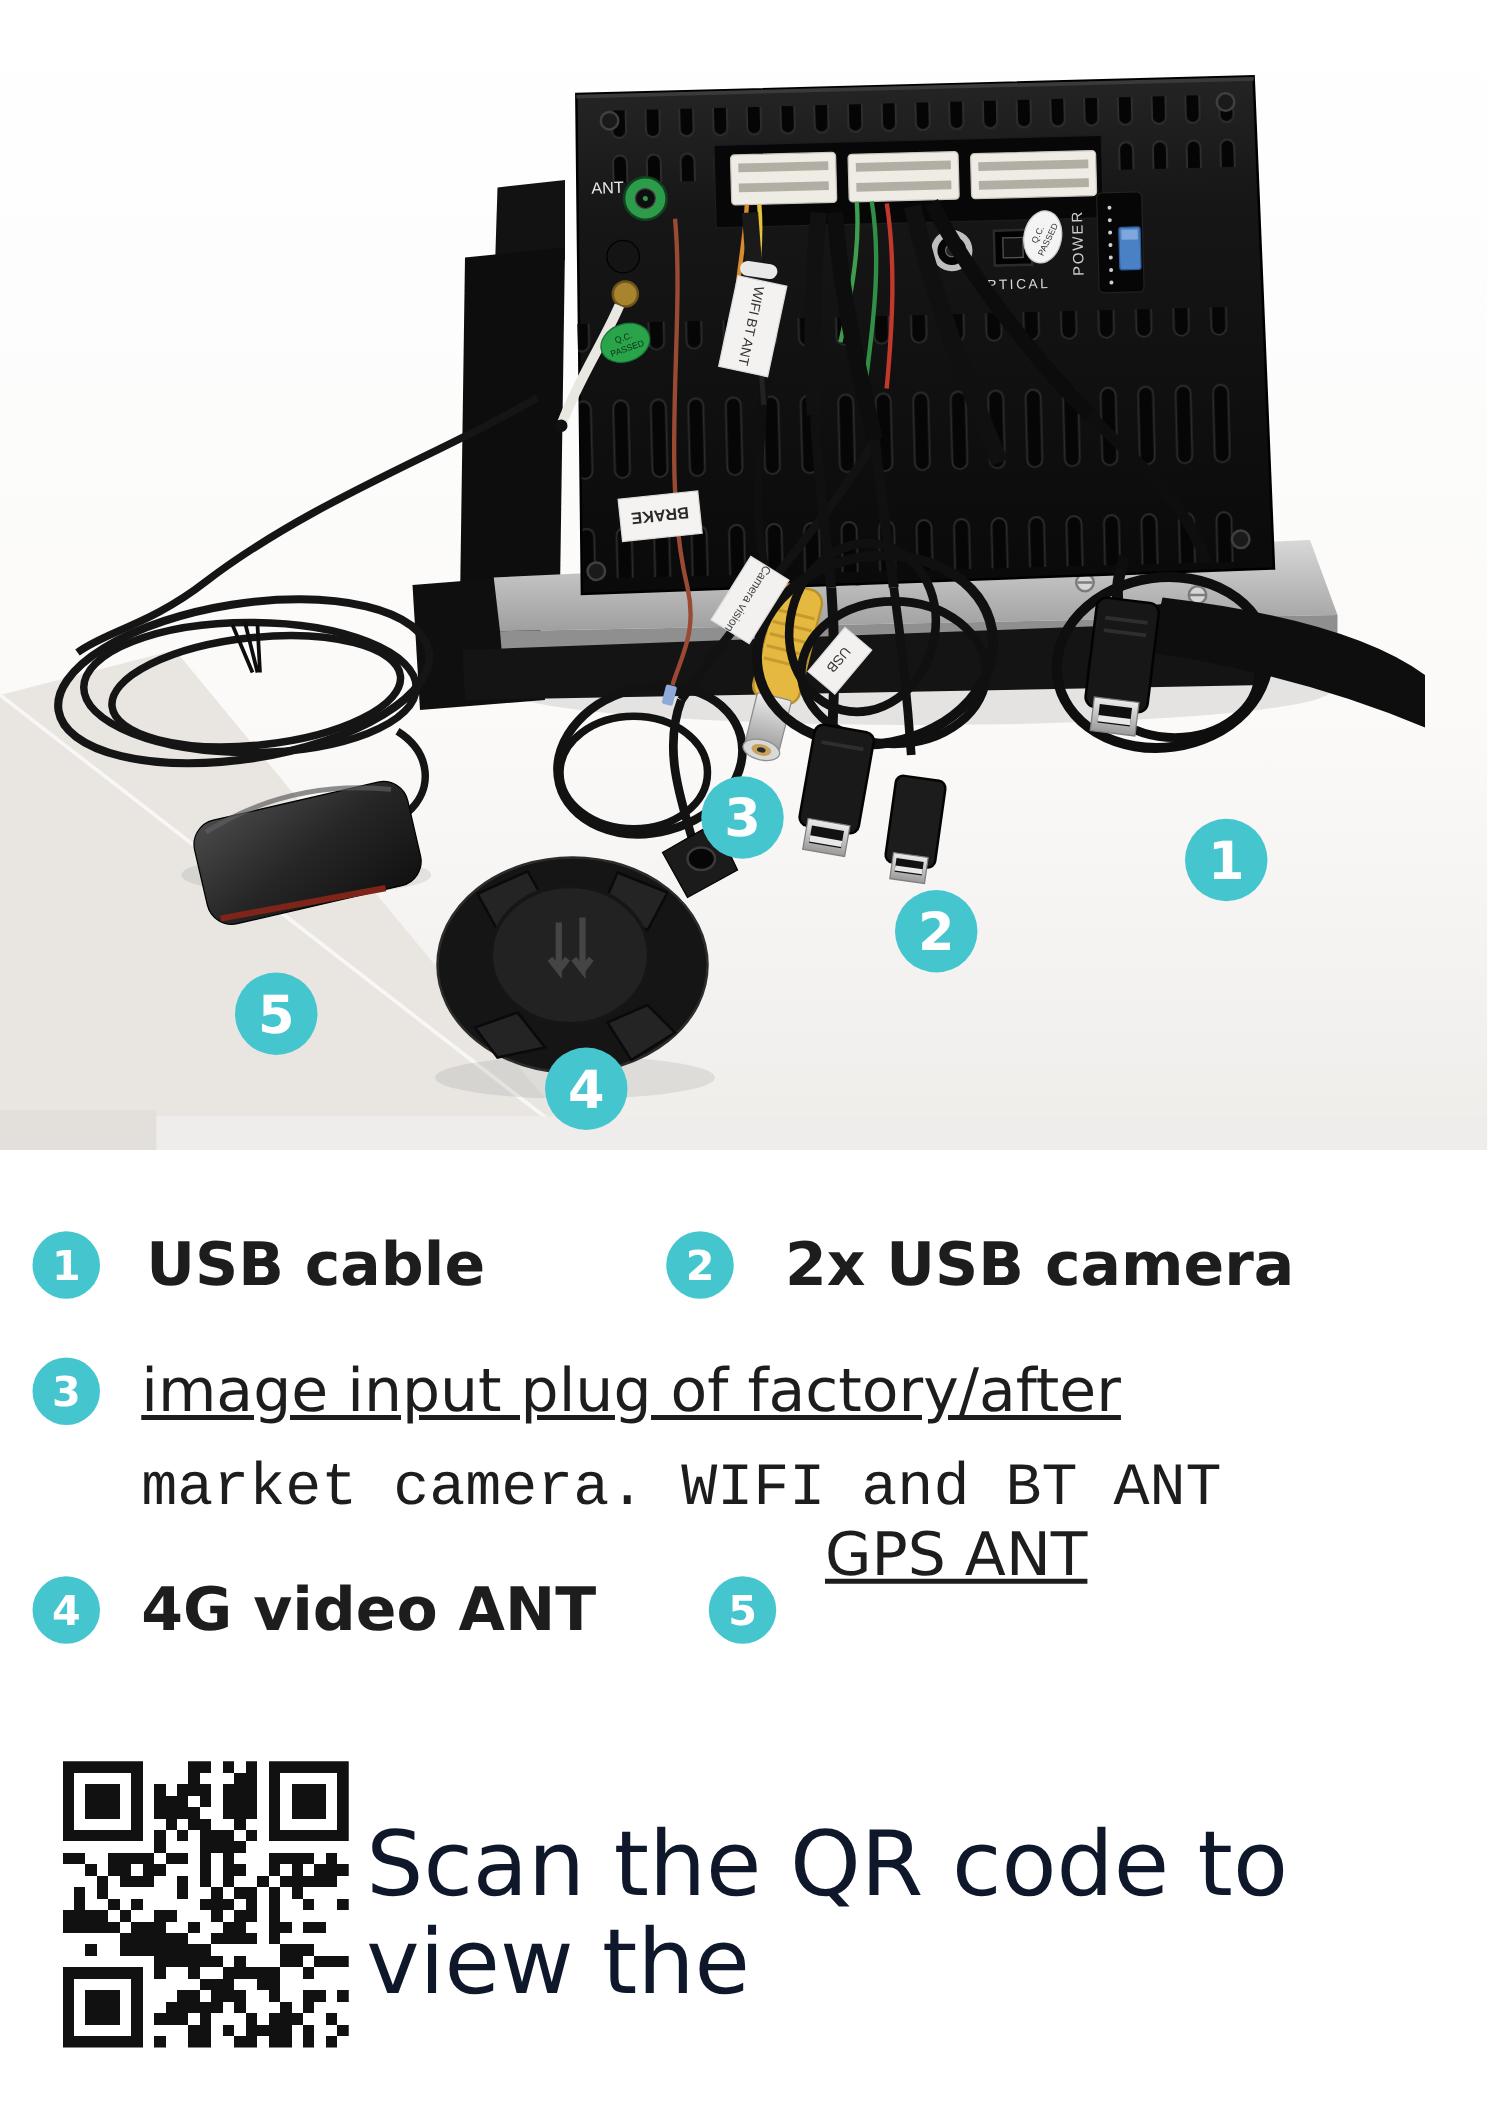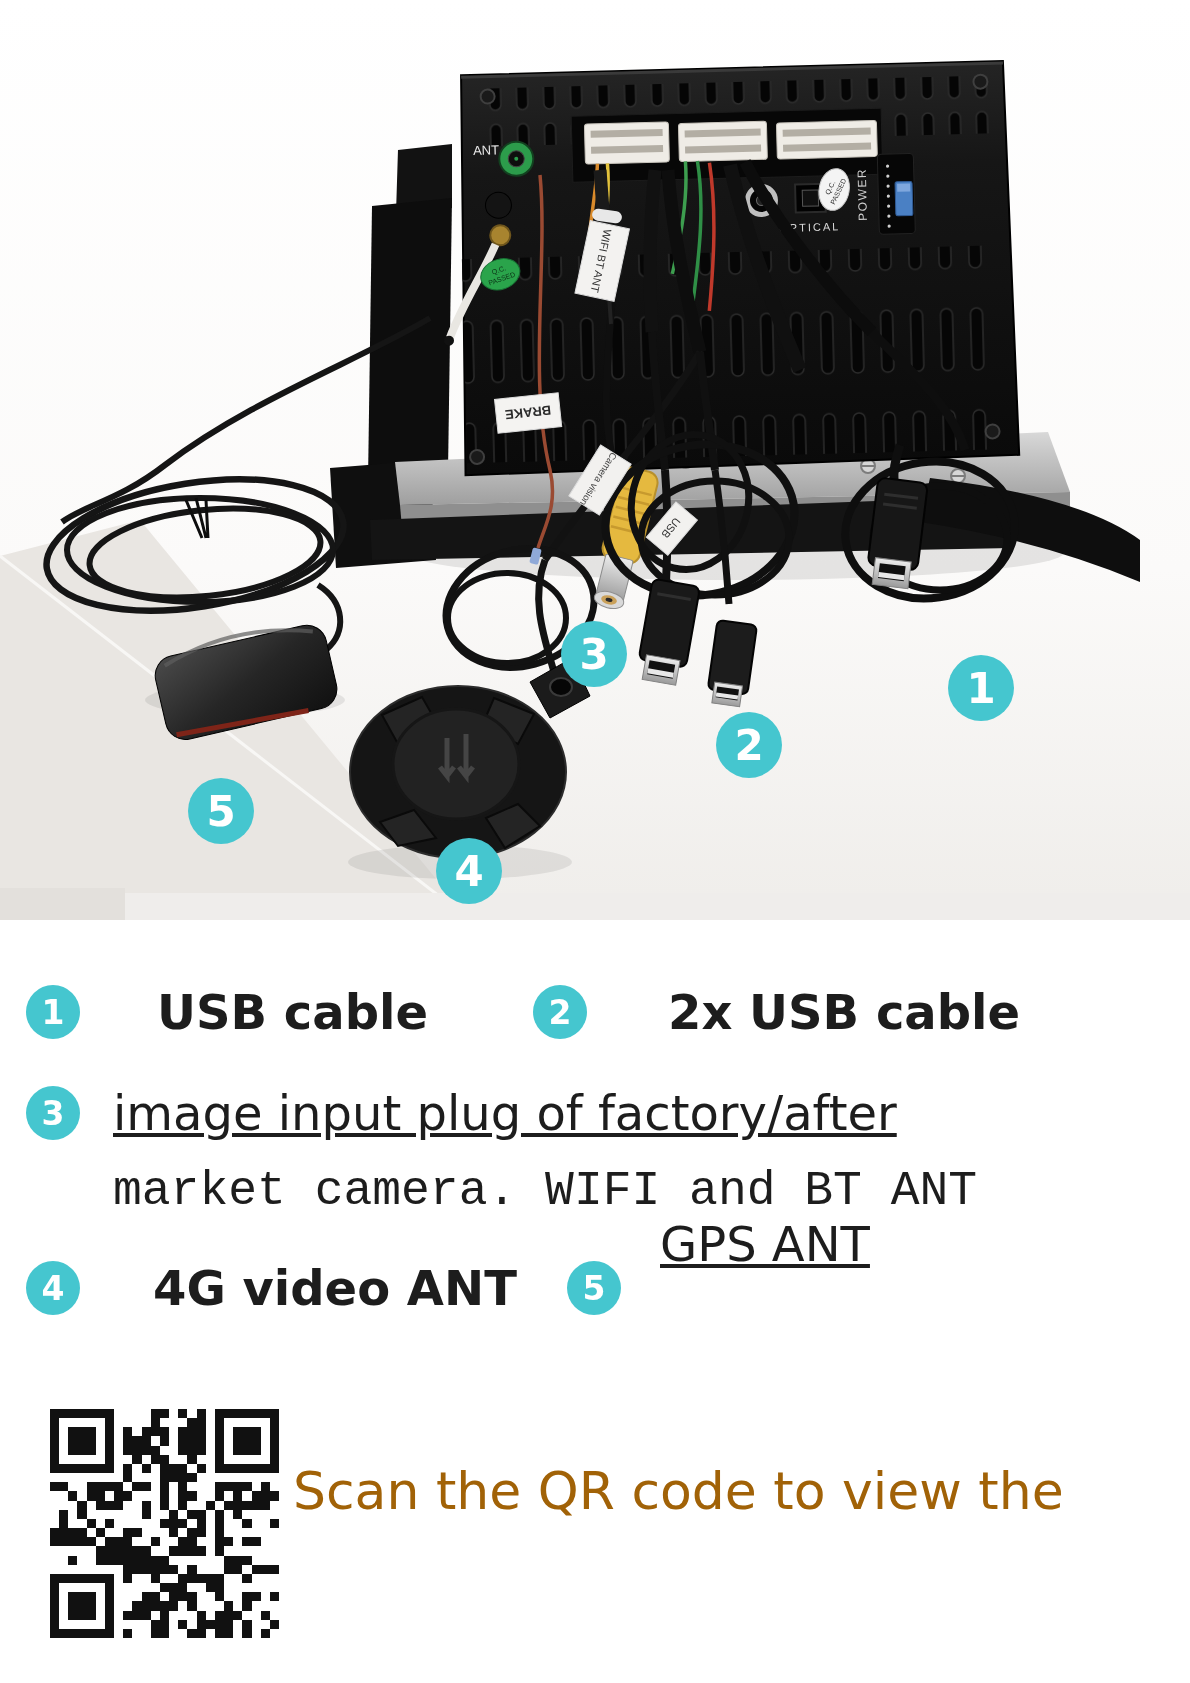--- a/index.html
+++ b/index.html
@@ -5,25 +5,25 @@
   html,body{margin:0;padding:0;background:#ffffff;}
   .page{position:relative;width:1190px;height:1683px;background:#fff;overflow:hidden;
         font-family:"DejaVu Sans","Liberation Sans",sans-serif;}
   .photo-wrap{position:absolute;left:0;top:0;width:1190px;height:920px;}
   svg text{font-family:"Liberation Sans",sans-serif;}
   .badge{position:absolute;border-radius:50%;background:var(--accent,#45c6cf);color:#fff;
          display:flex;align-items:center;justify-content:center;font-weight:700;}
   .photo-badge{width:66px;height:66px;font-size:42px;}
   .legend-badge{width:54px;height:54px;font-size:33px;}
   .legend-label{position:absolute;font-size:48px;line-height:54px;color:#1d1d1d;white-space:nowrap;}
-  .w700{font-weight:700;margin-left:40px;}
+  .w700{font-weight:700;}
   .w400{font-weight:400;}
   .qr-box{position:absolute;left:50px;top:1409px;width:229px;height:229px;}
-  .qr-caption{position:absolute;left:293px;top:1452px;width:860px;font-size:52px;
-              line-height:78px;color:#a16207;}
+  .qr-caption{position:absolute;left:293px;top:1452px;width:860px;font-size:72px;
+              line-height:78px;color:#0f172a;}
 </style>
 </head>
 <body>
 
 <div class="page">
 
   <div class="photo-wrap">
   <svg width="1190" height="920" viewBox="0 0 1190 920">
     <defs>
       <linearGradient id="bgGrad" x1="0" y1="0" x2="0" y2="1">
@@ -329,21 +329,21 @@
   <div class="badge photo-badge" style="left:561px;top:621px;">3</div>
   <div class="badge photo-badge" style="left:436px;top:838px;">4</div>
   <div class="badge photo-badge" style="left:188px;top:778px;">5</div>
   </div>
 
   <div>
     <div class="badge legend-badge" style="left:26px;top:985px;">1</div>
     <div class="legend-label w700" style="left:117px;top:985px;">USB cable</div>
 
     <div class="badge legend-badge" style="left:533px;top:985px;">2</div>
-    <div class="legend-label w700" style="left:628px;top:985px;">2x USB cable</div>
+    <div class="legend-label w700" style="left:628px;top:985px;">2x USB camera</div>
 
     <div class="badge legend-badge" style="left:26px;top:1086px;">3</div>
     <div class="legend-label w400" style="left:113px;top:1086px;text-decoration:underline;">image input plug of factory/after</div>
     <div class="legend-label w400" style="left:113px;top:1164px;font-family:Liberation Mono, monospace;">market camera. WIFI and BT ANT</div>
 
     <div class="badge legend-badge" style="left:26px;top:1261px;">4</div>
     <div class="legend-label w700" style="left:113px;top:1261px;">4G video ANT</div>
 
     <div class="badge legend-badge" style="left:567px;top:1261px;">5</div>
     <div class="legend-label w400" style="left:660px;top:1217px;text-decoration:underline;">GPS ANT</div>

